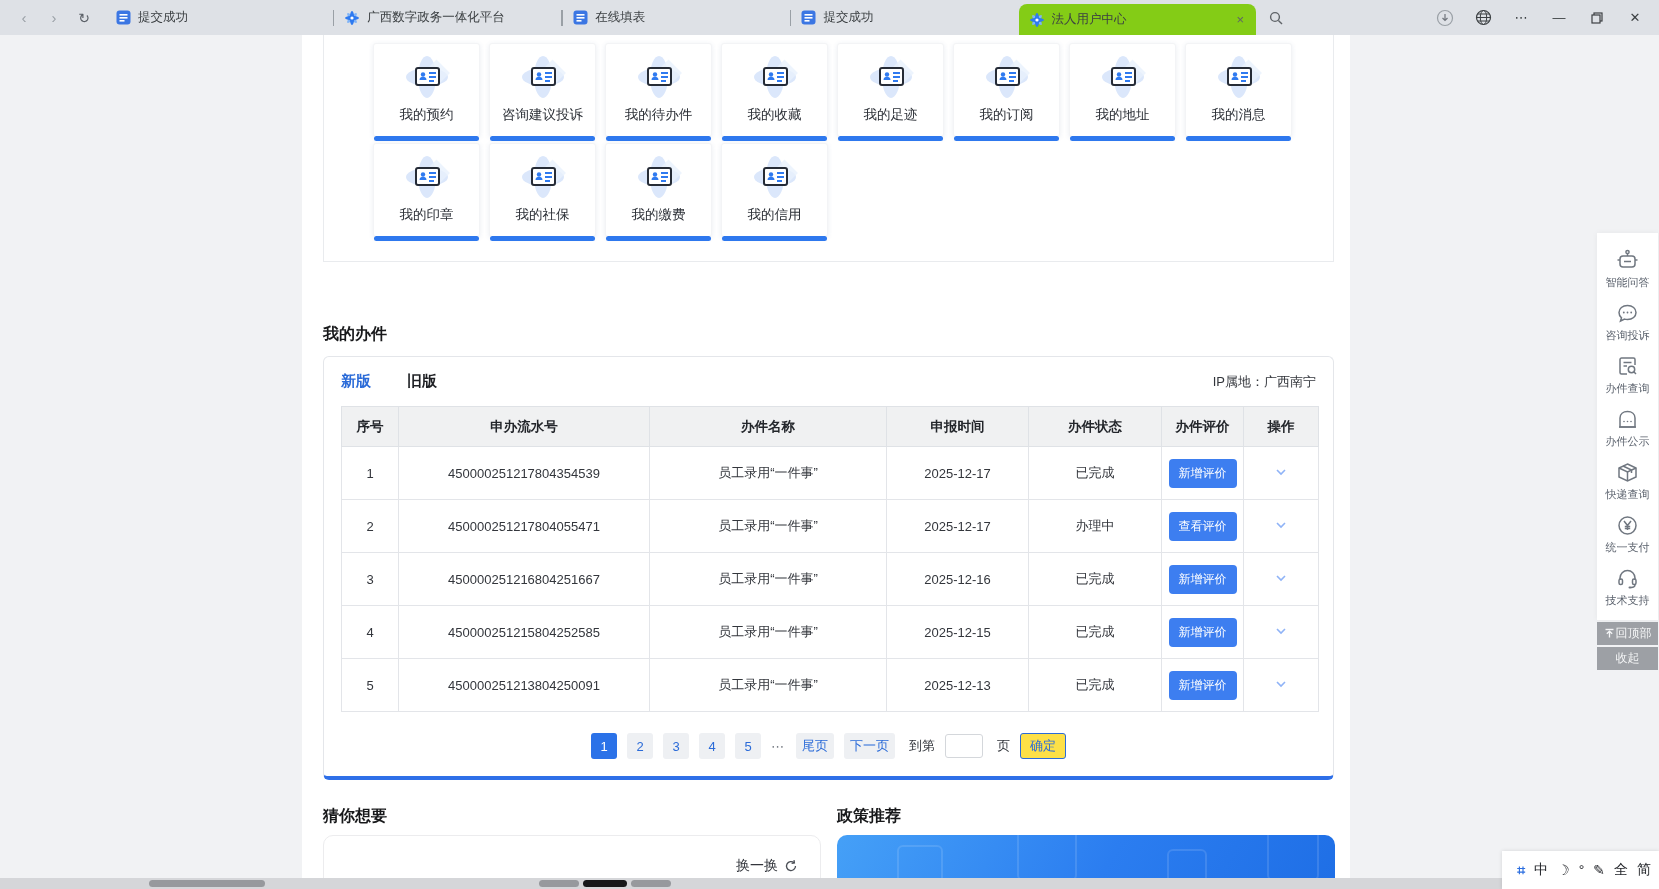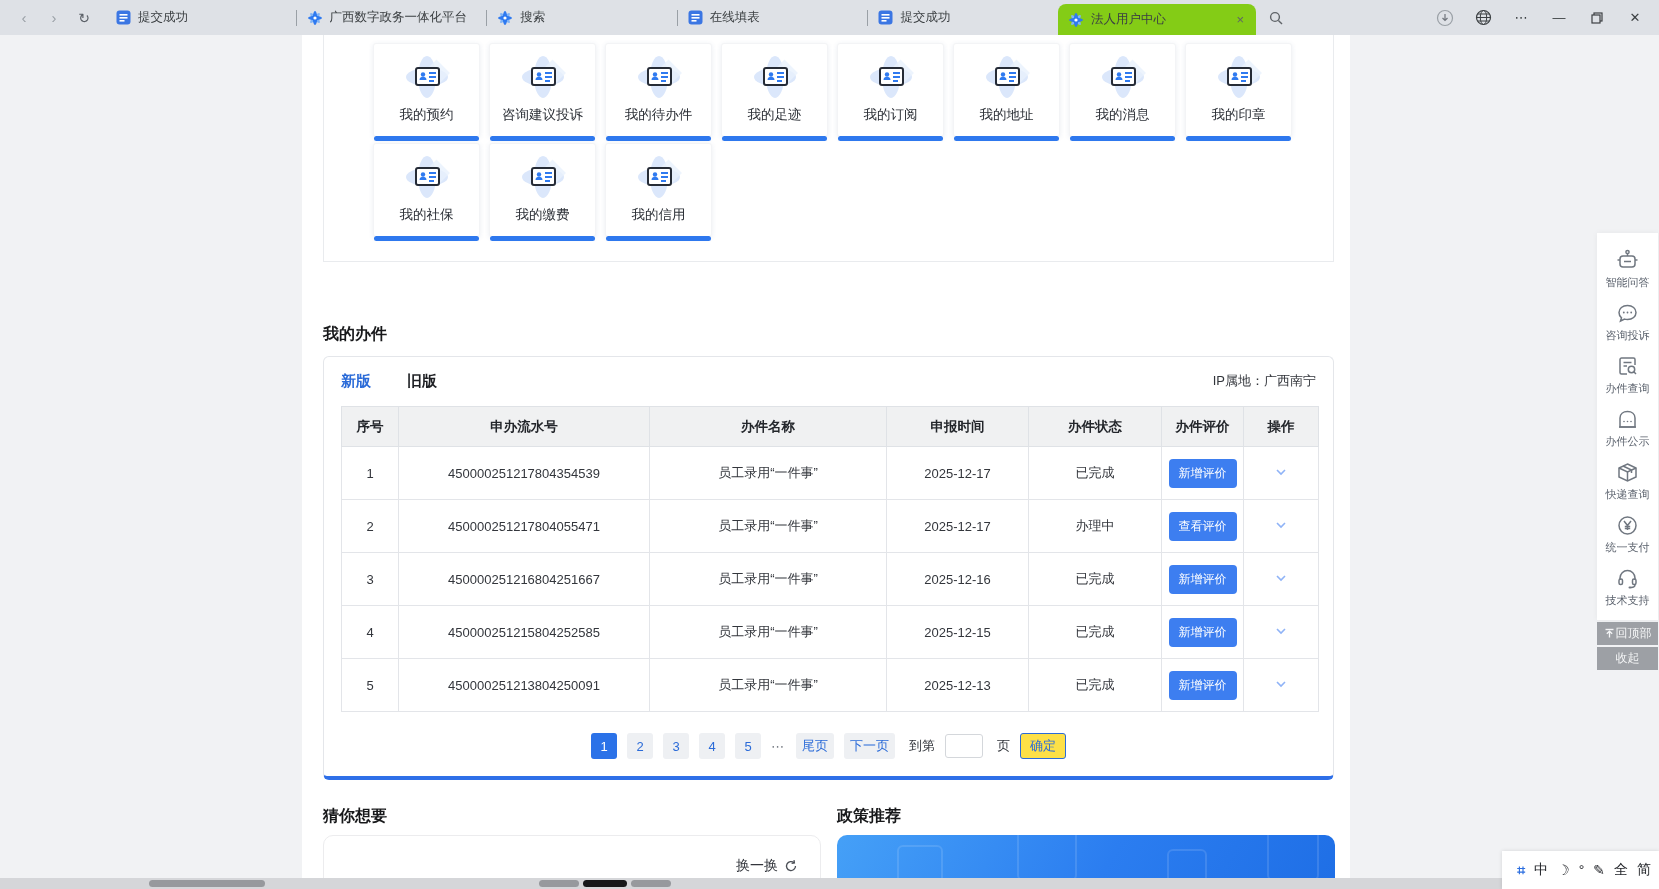--- a/index.html
+++ b/index.html
@@ -35,21 +35,21 @@
     justify-content:flex-start; position:relative; cursor:pointer; }
   .qcard .blue-bar { position:absolute; left:0; bottom:-5px; width:100%; height:5px; background:#2e78ee; border-radius:3px; }
   .qcard .q-icon { margin-top:6px; }
   .qcard .q-label { font-size:13.5px; color:#2b2f36; margin-top:2px; }
 
   .sec-title { position:absolute; left:323px; font-size:16px; font-weight:bold; color:#17181a; }
   #cases-title { top:324px; }
 
   .cases-panel { position:absolute; left:323px; top:356px; width:1011px; height:424px; background:#fff;
     border:1px solid #e4e6ea; border-radius:6px; border-bottom:4px solid #2e6fe8; padding:15px 17px 0; }
-  .panel-head { display:flex; }
+  .panel-head { display:flex; align-items:center; }
   .ver-tab { font-size:15px; font-weight:bold; cursor:pointer; }
   .ver-tab.new { color:#2b6bd8; margin-right:36px; }
   .ver-tab.old { color:#1d1f23; }
   .ip-loc { margin-left:auto; font-size:13px; color:#32353b; }
 
   table.cases { border-collapse:collapse; margin-top:15px; table-layout:fixed; width:977px; }
   table.cases th { background:#f0f1f2; font-size:13.5px; font-weight:bold; color:#23262b;
     height:40px; border:1px solid #dfe2e6; }
   table.cases td { height:53px; text-align:center; font-size:13px; color:#33363c; border:1px solid #e3e5e9; background:#fff; }
   td.status-done { color:#9aa0a8; }
@@ -130,36 +130,20 @@
             <g fill="#2f7af0">
               <ellipse cx="8" cy="8" rx="2.2" ry="7"></ellipse>
               <ellipse cx="8" cy="8" rx="2.2" ry="7" transform="rotate(90 8 8)"></ellipse>
             </g>
             <circle cx="8" cy="8" r="1.6" fill="#fff"></circle>
           </svg>
         </span>
         <span class="tab-label">广西数字政务一体化平台</span>
       </div>
       <span class="tab-sep"></span>
-      <div class="tab">
-        <span>
-          <svg width="16" height="16" viewBox="0 0 16 16">
-            <g fill="#7fb3f7">
-              <ellipse cx="8" cy="8" rx="2.1" ry="6.6" transform="rotate(45 8 8)"></ellipse>
-              <ellipse cx="8" cy="8" rx="2.1" ry="6.6" transform="rotate(135 8 8)"></ellipse>
-            </g>
-            <g fill="#2f7af0">
-              <ellipse cx="8" cy="8" rx="2.2" ry="7"></ellipse>
-              <ellipse cx="8" cy="8" rx="2.2" ry="7" transform="rotate(90 8 8)"></ellipse>
-            </g>
-            <circle cx="8" cy="8" r="1.6" fill="#fff"></circle>
-          </svg>
-        </span>
-        <span class="tab-label">搜索</span>
-      </div>
       <span class="tab-sep"></span>
       <div class="tab">
         <span>
           <svg width="15" height="15" viewBox="0 0 15 15">
             <rect x="0.5" y="0.5" width="14" height="14" rx="3" fill="#3b76e3"></rect>
             <rect x="3.5" y="4" width="8" height="1.6" fill="#fff"></rect>
             <rect x="3.5" y="7" width="8" height="1.6" fill="#fff"></rect>
             <rect x="3.5" y="10" width="5" height="1.6" fill="#fff"></rect>
           </svg>
         </span>
@@ -281,20 +265,39 @@
             <rect x="28" y="13.5" width="19" height="19" transform="rotate(45 37.5 23)" fill="#e9f1fd" opacity="0.8"></rect>
             <rect x="17" y="18" width="23" height="17" rx="2" fill="#fff" stroke="#252b36" stroke-width="2"></rect>
             <circle cx="24" cy="24.5" r="2.2" fill="#2f7af0"></circle>
             <path d="M20.5 30c0-2 1.6-3.2 3.5-3.2s3.5 1.2 3.5 3.2z" fill="#2f7af0"></path>
             <rect x="30" y="22" width="7" height="2" fill="#2f7af0"></rect>
             <rect x="30" y="26" width="7" height="2" fill="#2f7af0"></rect>
             <rect x="30" y="30" width="5" height="2" fill="#2f7af0"></rect>
           </svg>
         </span>
         <span class="q-label">我的待办件</span>
+        <span class="blue-bar"></span>
+      </div>
+      <div class="qcard">
+        <span class="q-icon">
+          <svg width="56" height="54" viewBox="0 0 56 54">
+            <g fill="#dbe7fb">
+              <ellipse cx="28" cy="27" rx="9" ry="21"></ellipse>
+              <ellipse cx="28" cy="27" rx="9" ry="21" transform="rotate(90 28 27)"></ellipse>
+            </g>
+            <rect x="28" y="13.5" width="19" height="19" transform="rotate(45 37.5 23)" fill="#e9f1fd" opacity="0.8"></rect>
+            <rect x="17" y="18" width="23" height="17" rx="2" fill="#fff" stroke="#252b36" stroke-width="2"></rect>
+            <circle cx="24" cy="24.5" r="2.2" fill="#2f7af0"></circle>
+            <path d="M20.5 30c0-2 1.6-3.2 3.5-3.2s3.5 1.2 3.5 3.2z" fill="#2f7af0"></path>
+            <rect x="30" y="22" width="7" height="2" fill="#2f7af0"></rect>
+            <rect x="30" y="26" width="7" height="2" fill="#2f7af0"></rect>
+            <rect x="30" y="30" width="5" height="2" fill="#2f7af0"></rect>
+          </svg>
+        </span>
+        <span class="q-label">我的收藏</span>
         <span class="blue-bar"></span>
       </div>
       <div class="qcard">
         <span class="q-icon">
           <svg width="56" height="54" viewBox="0 0 56 54">
             <g fill="#dbe7fb">
               <ellipse cx="28" cy="27" rx="9" ry="21"></ellipse>
               <ellipse cx="28" cy="27" rx="9" ry="21" transform="rotate(90 28 27)"></ellipse>
             </g>
             <rect x="28" y="13.5" width="19" height="19" transform="rotate(45 37.5 23)" fill="#e9f1fd" opacity="0.8"></rect>

